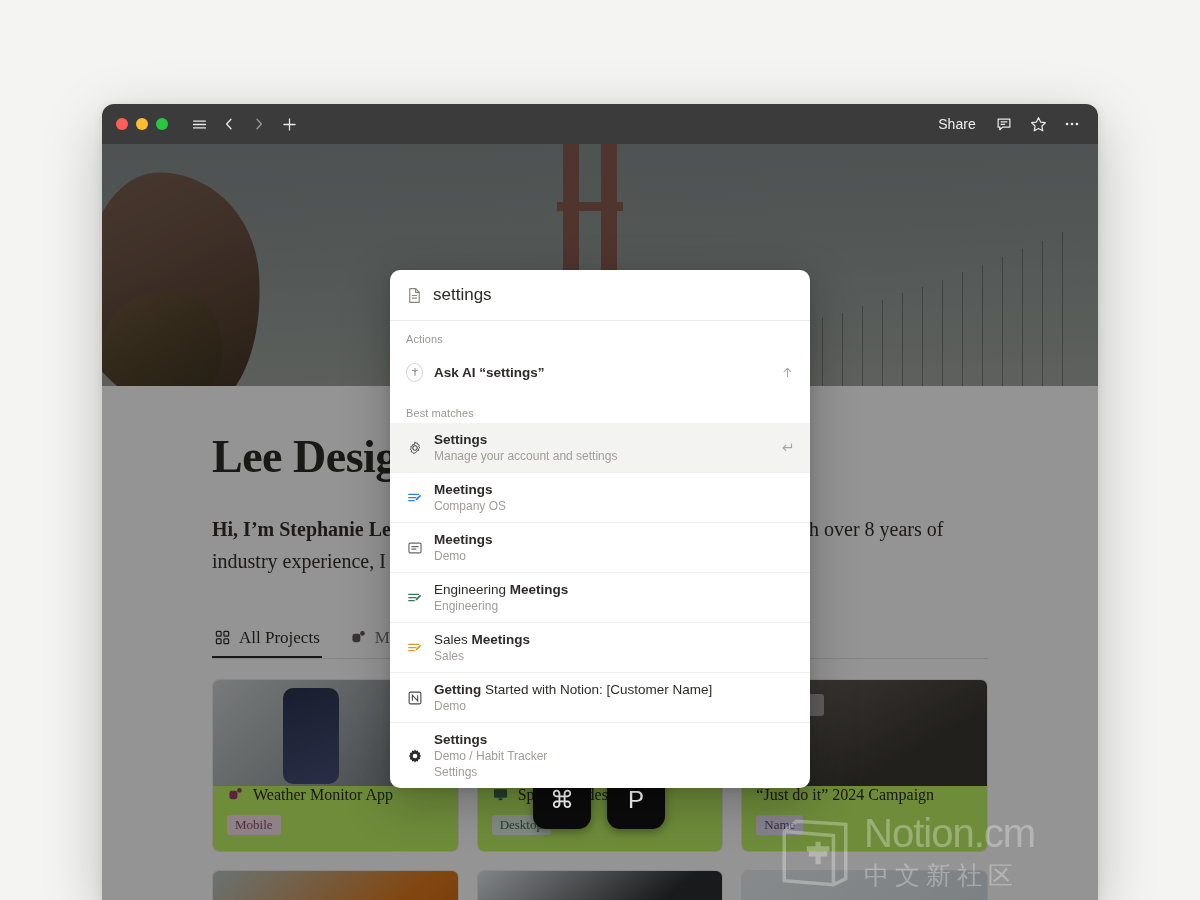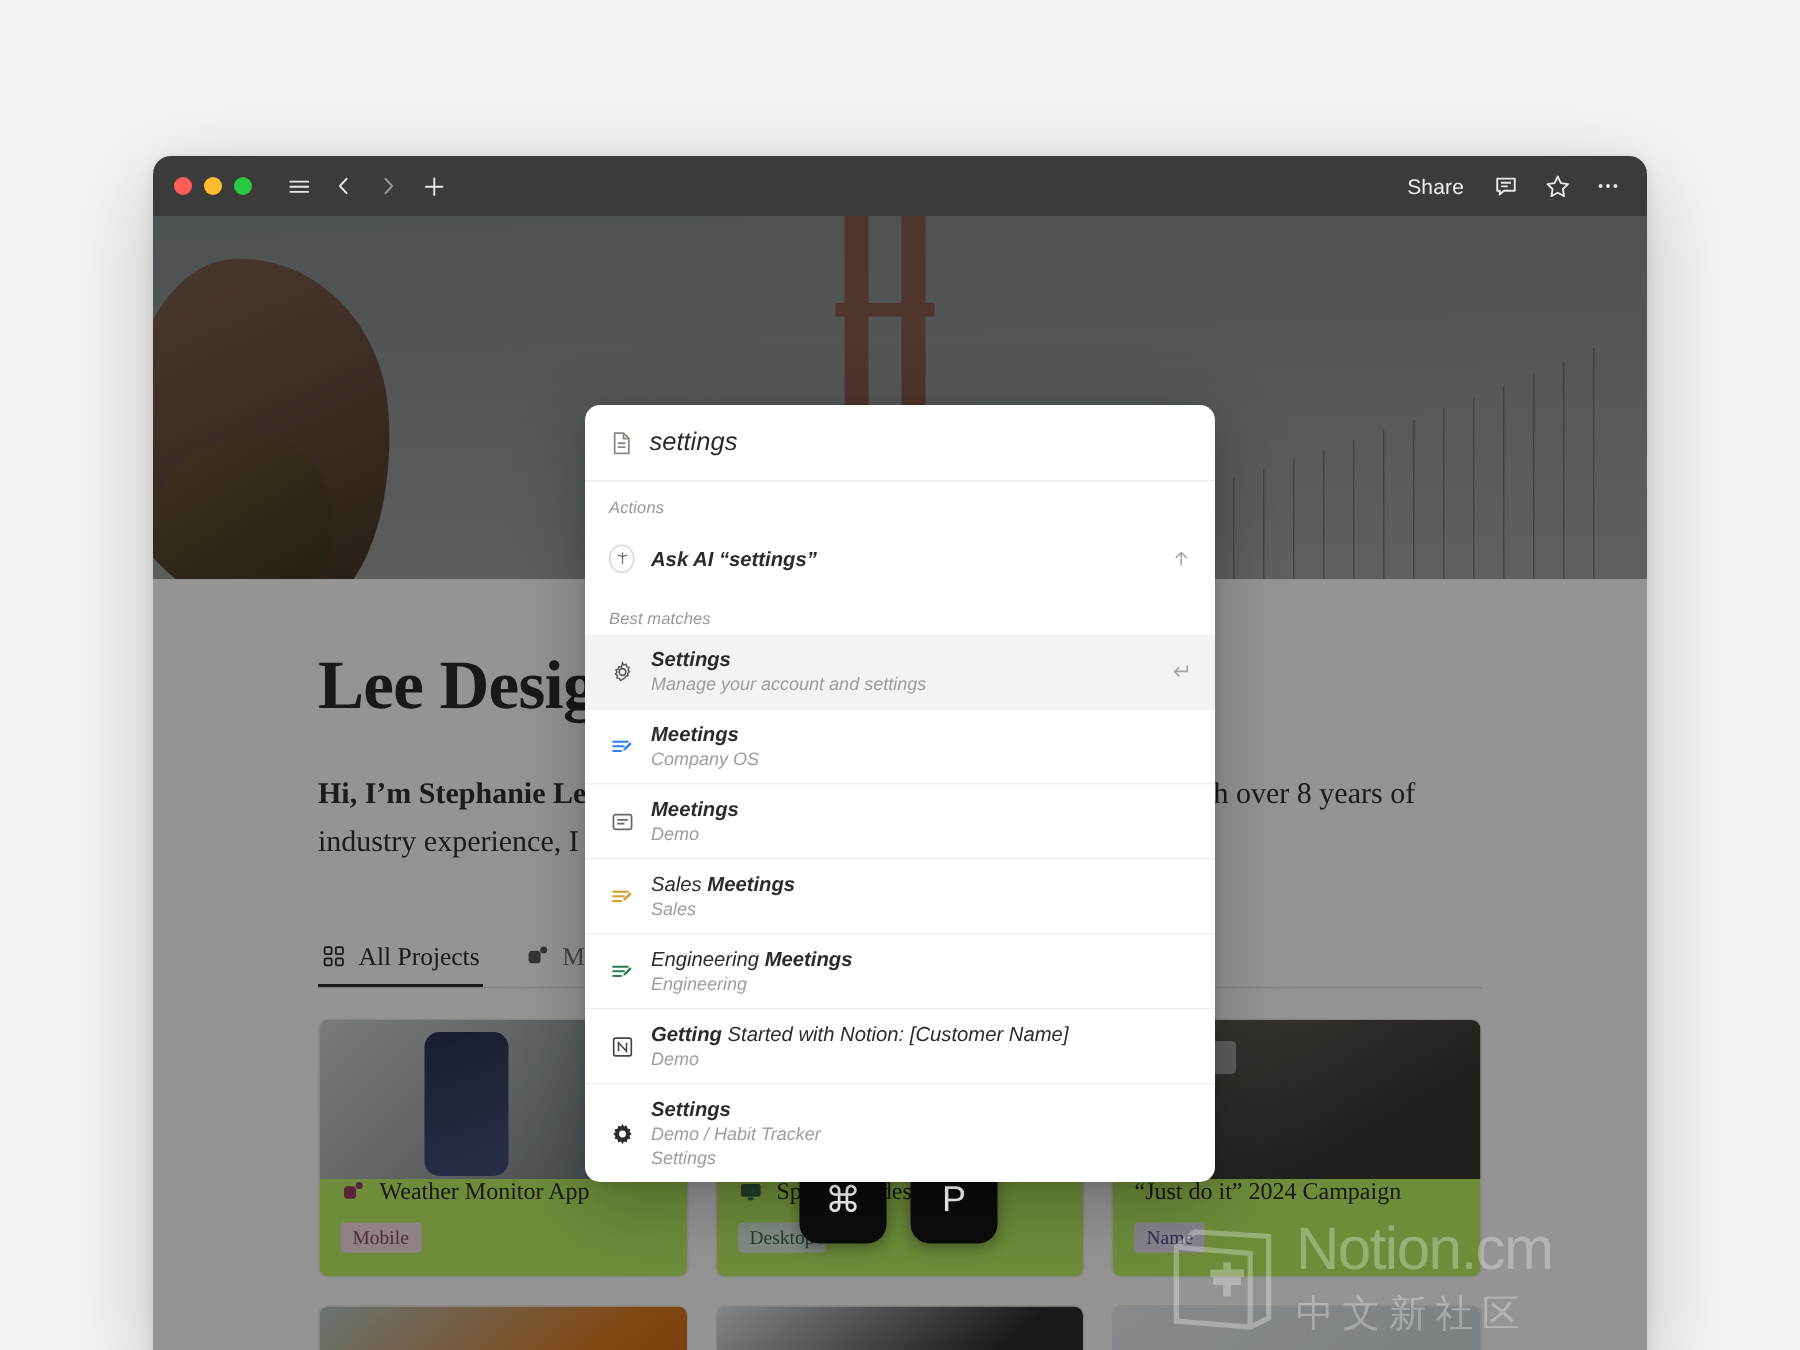--- a/index.html
+++ b/index.html
@@ -152,21 +152,20 @@
     width: 58px; height: 58px; border-radius: 13px; background: #0b0b0b;
     color: #fff; display: flex; align-items: center; justify-content: center;
     font-size: 24px; box-shadow: 0 3px 10px rgba(0,0,0,.35);
   }
 
   
   #search-modal {
     position: absolute; left: 390px; top: 270px; width: 420px;
     background: #fff; border-radius: 10px; overflow: hidden;
     box-shadow: 0 14px 48px rgba(0,0,0,0.26), 0 2px 8px rgba(0,0,0,0.10);
-    font-style: italic;
   }
   #search-bar {
     display: flex; align-items: center; gap: 10px;
     padding: 15px 16px; border-bottom: 1px solid #edecea;
   }
   #search-query { font-size: 17px; color: #2c2b28; }
   .sec-label {
     font-size: 11px; color: #9b9892; padding: 12px 16px 4px 16px; letter-spacing: .1px;
   }
   .row {
@@ -478,46 +477,46 @@
         </svg>
     </span>
     <span class="row-text">
       <span class="row-title bold">Meetings</span>
       <span class="row-sub">Demo</span>
     </span>
   </div>
 
   <div class="row sep">
     <span class="row-ico">
+      <svg width="16" height="16" viewBox="0 0 18 18" fill="none" stroke="#2f7d4f" stroke-width="1.5" stroke-linecap="round">
+        <path d="M2 5h11M2 8.5h8M2 12h6"></path>
+          <path d="M15.6 4.2l-5.5 5.5-.6 2.2 2.2-.6 5.5-5.5z" fill="#2f7d4f" stroke="none" transform="scale(.82) translate(2.2,2.4)"></path>
+        </svg>
+    </span>
+    <span class="row-text">
+      <span class="row-title"><span>Engineering </span><span class="hl">Meetings</span></span>
+      <span class="row-sub">Engineering</span>
+    </span>
+  </div>
+
+  <div class="row sep">
+    <span class="row-ico">
       <svg width="16" height="16" viewBox="0 0 18 18" fill="none" stroke="#d99a2b" stroke-width="1.5" stroke-linecap="round">
         <path d="M2 5h11M2 8.5h8M2 12h6"></path>
           <path d="M15.6 4.2l-5.5 5.5-.6 2.2 2.2-.6 5.5-5.5z" fill="#d99a2b" stroke="none" transform="scale(.82) translate(2.2,2.4)"></path>
         </svg>
     </span>
     <span class="row-text">
       <span class="row-title"><span>Sales </span><span class="hl">Meetings</span></span>
       <span class="row-sub">Sales</span>
     </span>
   </div>
 
   <div class="row sep">
     <span class="row-ico">
-      <svg width="16" height="16" viewBox="0 0 18 18" fill="none" stroke="#2f7d4f" stroke-width="1.5" stroke-linecap="round">
-        <path d="M2 5h11M2 8.5h8M2 12h6"></path>
-          <path d="M15.6 4.2l-5.5 5.5-.6 2.2 2.2-.6 5.5-5.5z" fill="#2f7d4f" stroke="none" transform="scale(.82) translate(2.2,2.4)"></path>
-        </svg>
-    </span>
-    <span class="row-text">
-      <span class="row-title"><span>Engineering </span><span class="hl">Meetings</span></span>
-      <span class="row-sub">Engineering</span>
-    </span>
-  </div>
-
-  <div class="row sep">
-    <span class="row-ico">
       <svg width="16" height="16" viewBox="0 0 18 18" fill="none" stroke="#4a4742" stroke-width="1.25">
         <rect x="2.4" y="2.4" width="13.2" height="13.2" rx="1.4"></rect>
         <path d="M6 12.2V5.8l6 6.4V5.8" stroke-width="1.2"></path>
         </svg>
     </span>
     <span class="row-text">
       <span class="row-title"><span class="hl">Getting</span><span> Started with Notion: [Customer Name]</span></span>
       <span class="row-sub">Demo</span>
     </span>
   </div>

